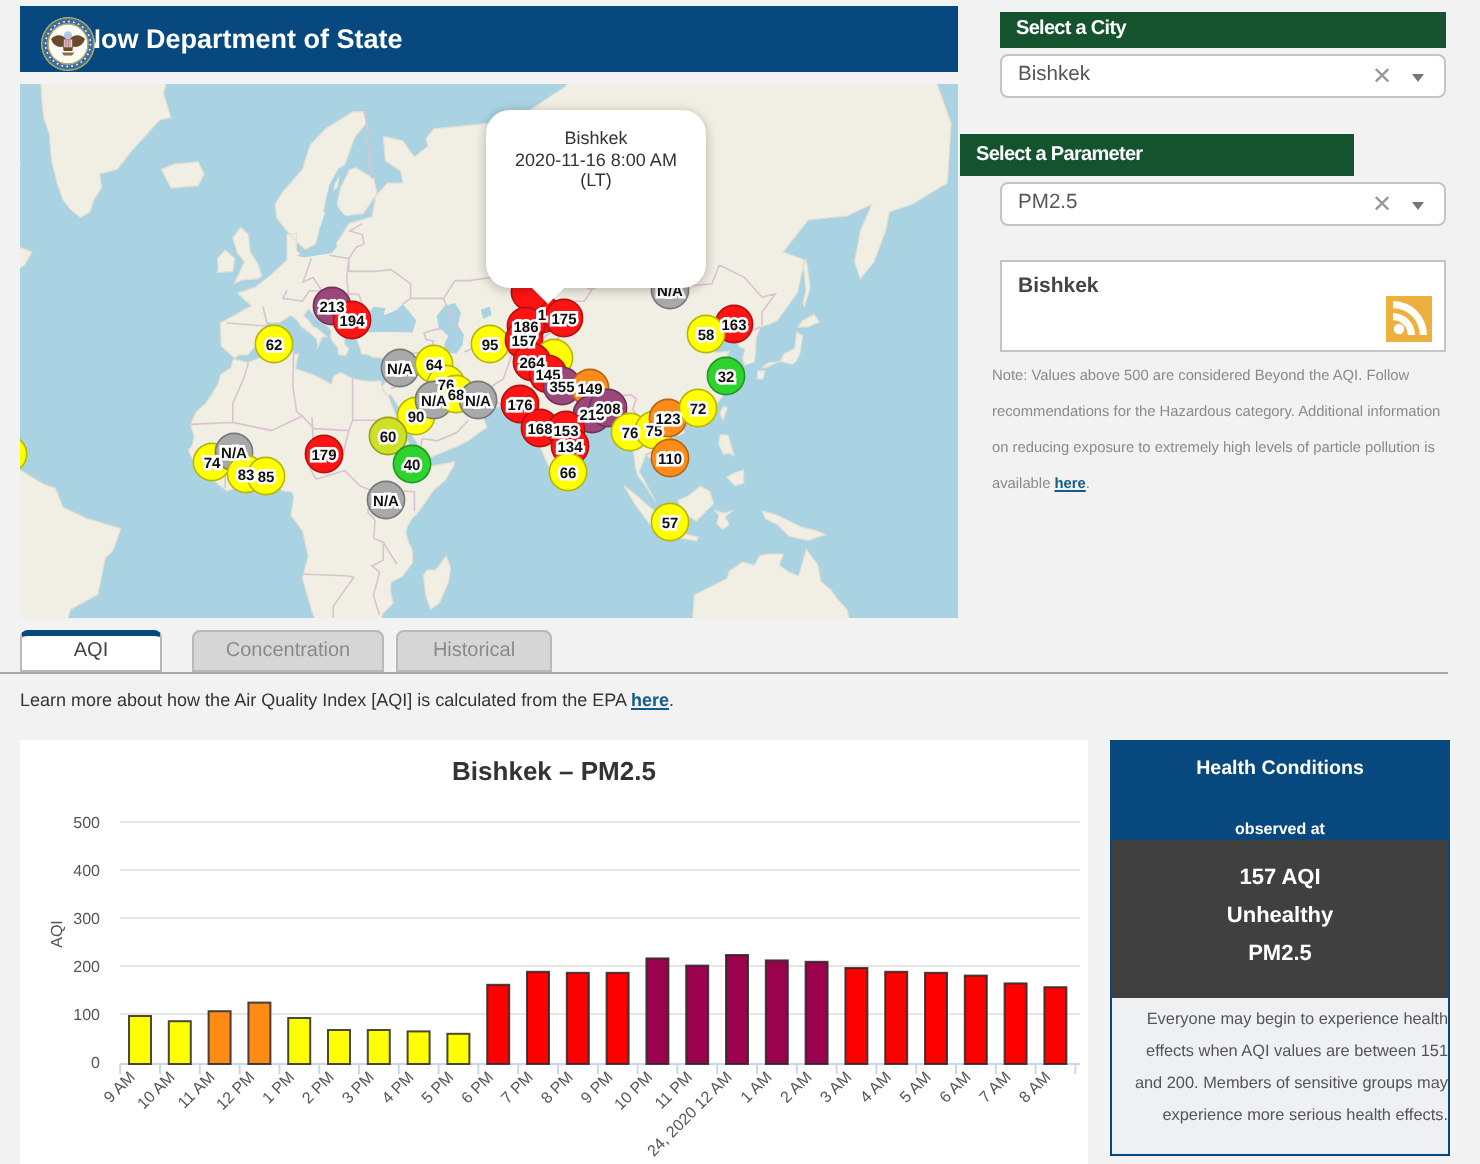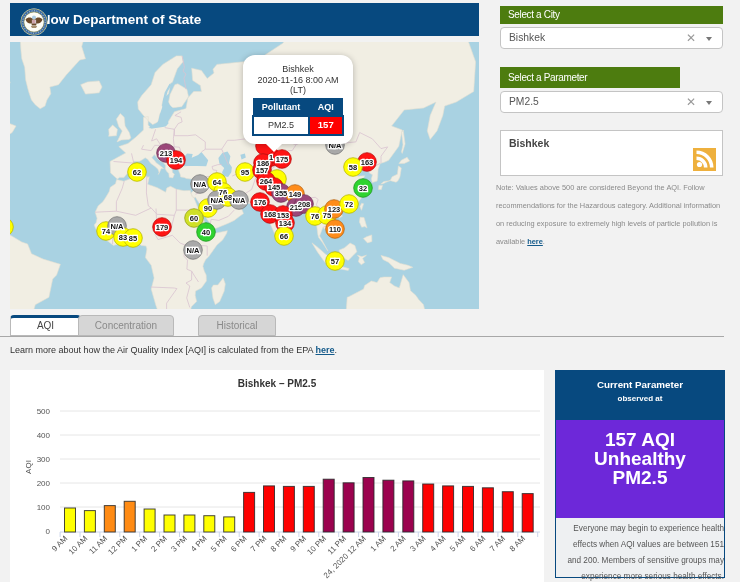--- a/index.html
+++ b/index.html
@@ -14,33 +14,33 @@
 #popup th{background:#07497f;color:#fff;font-weight:bold;padding:3px 8px;border:1px solid #07497f}
 #popup td{padding:3px 8px;border:2px solid #07497f;font-size:9px}
 #popup td.red{background:#fe0000;color:#fff;font-weight:bold;font-size:9.5px}
 #tabs{left:10px;top:315px;height:21px;font-size:10px}
 .tab{position:absolute;top:0;height:21px;border:1px solid #b9b9b9;border-radius:4px 4px 0 0;text-align:center;line-height:19px}
 .tab.on{background:#fff;border-top:3px solid #07497f;color:#444;line-height:16px}
 .tab.off{background:#d6d6d6;color:#8a8a8a}
 #learn{left:10px;top:345px;font-size:9px;color:#333}
 a.lnk{color:#145a8a;font-weight:bold;text-decoration:underline}
 #chart{left:10px;top:370px;width:534px;height:212px;background:#fff}
-#ctitle{left:0;top:8px;width:534px;text-align:center;font-size:10px;font-weight:bold;color:#333}
+#ctitle{left:0;top:8px;width:534px;text-align:center;font-size:13px;font-weight:bold;color:#333}
 .yl{font-size:8px;fill:#555;text-anchor:end;font-family:"Liberation Sans",sans-serif}
 .xl{font-size:8px;fill:#555;font-family:"Liberation Sans",sans-serif}
 .aqilab{font-size:8px;fill:#555;text-anchor:middle;font-family:"Liberation Sans",sans-serif}
 #cc{left:555px;top:370px;width:170px;height:208px;border:1px solid #07497f;background:#eef0f2;text-align:center}
 #cc .h{background:#07497f;color:#fff;padding:6px 2px 5px;font-weight:bold;height:49px}
 #cc .h .l1{font-size:9.8px;padding-top:2px}
-#cc .h .l2{font-size:8px;margin-top:4px}
+#cc .h .l2{font-size:8px;margin-top:20px}
 #cc .h .l3{font-size:9.8px;margin-top:3px}
-#cc .r{background:#6d28d9;color:#fff;font-weight:bold;font-size:19px;padding:10px 0;line-height:19px;height:98px}
+#cc .r{background:#404040;color:#fff;font-weight:bold;font-size:11px;padding:10px 0;line-height:19px;height:79px}
 #cc .hm{font-size:9px;color:#222;font-weight:bold;padding:4px 0 1px}
 #cc .msg{font-size:8.2px;color:#555;text-align:right;padding:3px 0 3px 5px;line-height:16px;white-space:nowrap}
-.rh{background:#4d7c0f;color:#fff;font-size:10px;letter-spacing:-0.35px;font-weight:normal;padding:0 8px;height:18px;line-height:18px}
+.rh{background:#14532d;color:#fff;font-size:10px;letter-spacing:-0.35px;font-weight:bold;padding:0 8px;height:18px;line-height:18px}
 .combo{position:absolute;background:#fff;border:1px solid #c4c4c4;border-radius:4px;height:22px;font-size:10.3px;color:#555;line-height:20px;padding-left:8px}
 .combo .x{position:absolute;right:26px;top:0;color:#999;font-size:12px}
 .combo .car{position:absolute;right:10px;top:9px;width:0;height:0;border:3.5px solid transparent;border-top:4.5px solid #777}
 #ta{left:500px;top:130px;width:223px;height:46px;background:#fff;border:1px solid #c4c4c4;font-size:10.5px;font-weight:bold;color:#444;padding:6px 8px}
 #note{left:496px;top:179px;width:240px;font-size:7.4px;color:#8a8a8a;line-height:18px;white-space:nowrap}
 </style></head><body>
 <div class="abs navy" id="hdr">
   <svg class="abs" style="left:10px;top:5px" width="28" height="28" viewBox="0 0 28 28">
     <circle cx="14" cy="14" r="13.4" fill="#eef0e4"></circle>
     <circle cx="14" cy="14" r="12.9" fill="none" stroke="#a9a049" stroke-width="0.9"></circle>
@@ -156,38 +156,26 @@
 <text x="317" y="176.2" class="mk">75</text>
 <text x="324" y="170.2" class="mk">123</text>
 <text x="339" y="165.2" class="mk">72</text>
 <text x="325" y="190.2" class="mk">110</text>
 <text x="325" y="222.2" class="mk">57</text>
   </svg>
   <div class="abs" id="popup">
     <div>Bishkek</div>
     <div>2020-11-16 8:00 AM</div>
     <div>(LT)</div>
-    <table>
-        <tbody>
-          <tr>
-            <th>Pollutant</th>
-            <th>AQI</th>
-          </tr>
-    <tr>
-            <td>PM2.5</td>
-            <td class="red">157</td>
-          </tr>
-        </tbody>
-      </table>
   </div>
 </div>
 
 <div class="abs" id="tabs">
   <div class="tab on" style="left:0;width:71px">AQI</div>
-  <div class="tab off" style="left:68px;width:96px">Concentration</div>
+  <div class="tab off" style="left:86px;width:96px">Concentration</div>
   <div class="tab off" style="left:188px;width:78px">Historical</div>
 </div>
 <div class="abs" style="left:0;top:336px;width:724px;height:1px;background:#a8a8a8"></div>
 <div class="abs" id="learn">Learn more about how the Air Quality Index [AQI] is calculated from the EPA <a class="lnk">here</a>.</div>
 
 <div class="abs" id="chart">
   <div class="abs" id="ctitle">Bishkek – PM2.5</div>
   <svg class="abs" style="left:0;top:0" width="534" height="212" viewBox="0 0 534 212">
     <g stroke="#e6e6e6" stroke-width="1">
       <line x1="50" y1="41" x2="530" y2="41"></line>
@@ -275,30 +263,30 @@
 <text transform="translate(436.1,169) rotate(-45)" text-anchor="end" class="xl">4 AM</text>
 <text transform="translate(456.0,169) rotate(-45)" text-anchor="end" class="xl">5 AM</text>
 <text transform="translate(475.9,169) rotate(-45)" text-anchor="end" class="xl">6 AM</text>
 <text transform="translate(495.8,169) rotate(-45)" text-anchor="end" class="xl">7 AM</text>
 <text transform="translate(515.7,169) rotate(-45)" text-anchor="end" class="xl">8 AM</text>
   </svg>
 </div>
 
 <div class="abs" id="cc">
   <div class="h">
-      <div class="l1">Current Parameter</div>
+      <div class="l1">Health Conditions</div>
       <div class="l2">observed at</div>
     </div>
   <div class="r">157 AQI<br>Unhealthy<br>PM2.5</div>
   <div class="msg">Everyone may begin to experience health<br>effects when AQI values are between 151<br>and 200. Members of sensitive groups may<br>experience more serious health effects.</div>
 </div>
 
 <div class="abs rh" style="left:500px;top:6px;width:223px">Select a City</div>
 <div class="abs combo" style="left:500px;top:27px;width:223px">Bishkek<span class="x">✕</span><span class="car"></span></div>
-<div class="abs rh" style="left:500px;top:67px;width:180px;height:21px;line-height:21px">Select a Parameter</div>
+<div class="abs rh" style="left:480px;top:67px;width:197px;height:21px;line-height:21px">Select a Parameter</div>
 <div class="abs combo" style="left:500px;top:91px;width:223px">PM2.5<span class="x">✕</span><span class="car"></span></div>
 <div class="abs" id="ta">Bishkek
   <svg class="abs" style="left:192px;top:17px" width="23" height="23" viewBox="0 0 23 23">
     <rect width="23" height="23" fill="#eeb03d"></rect>
     <circle cx="6.5" cy="16.5" r="2.6" fill="#fff"></circle>
     <path d="M3.5 8.5 a11 11 0 0 1 11 11 h-3.6 a7.4 7.4 0 0 0 -7.4 -7.4 z" fill="#fff"></path>
     <path d="M3.5 2.5 a17 17 0 0 1 17 17 h-3.6 a13.4 13.4 0 0 0 -13.4 -13.4 z" fill="#fff"></path>
   </svg>
 </div>
 <div class="abs" id="note">Note: Values above 500 are considered Beyond the AQI. Follow<br>recommendations for the Hazardous category. Additional information<br>on reducing exposure to extremely high levels of particle pollution is<br>available <a class="lnk">here</a>.</div>

